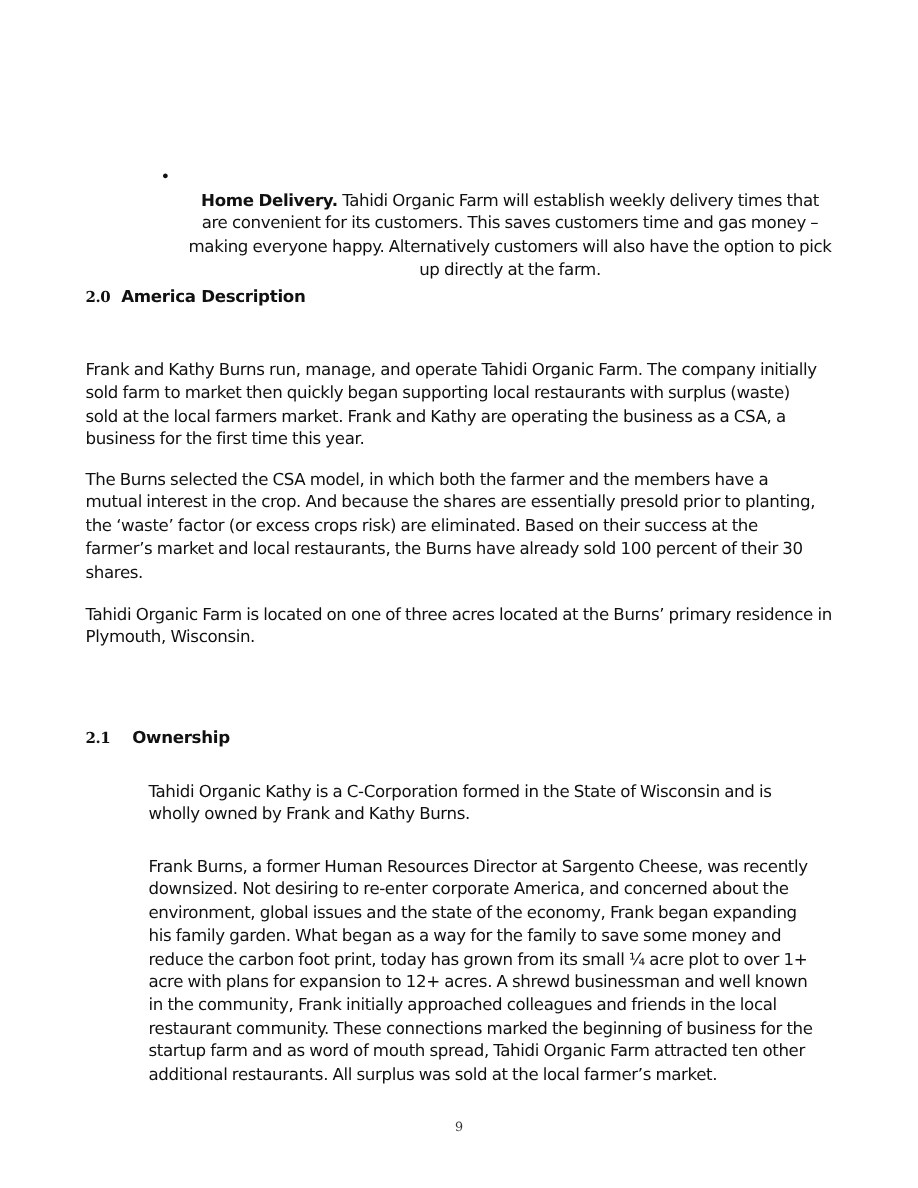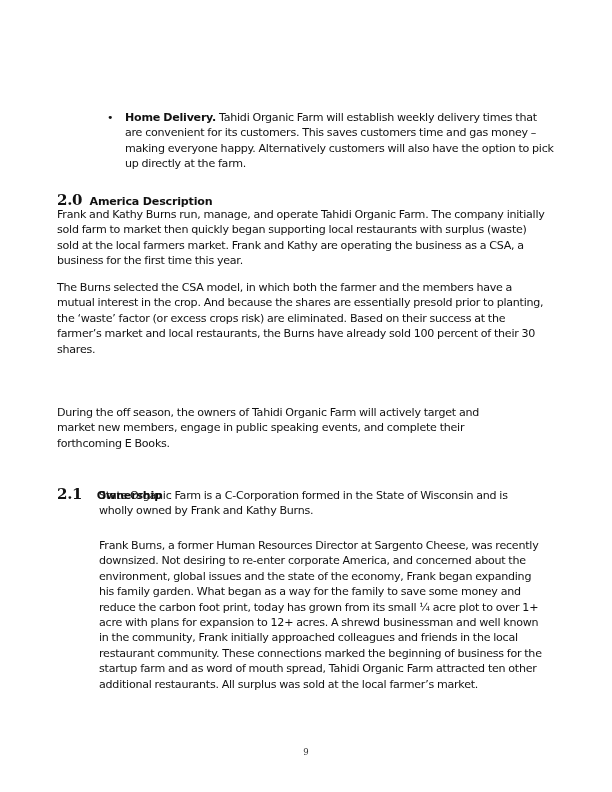--- a/index.html
+++ b/index.html
@@ -2,47 +2,47 @@
 <html><head>
 <meta charset="utf-8">
 <style>
   html, body { margin: 0; padding: 0; background: #ffffff; }
   body { width: 612px; height: 792px; position: relative; overflow: hidden;
          font-family: "DejaVu Sans", sans-serif; color: #111; }
   .page { position: absolute; left: 0; top: 0; width: 612px; height: 792px; }
   .txt { font-size: 11.1px; line-height: 15.4px; letter-spacing: -0.25px; word-spacing: -0.3px; }
   .bullet-block { position: absolute; left: 107px; top: 110px; width: 440px; }
   .bullet-dot { position: absolute; left: 0; top: 0; font-size: 11px; line-height: 15.4px; }
-  .bullet-text { position: absolute; left: 18px; top: 0; width: 430px; }
+  .bullet-text { position: absolute; left: 18px; top: 16px; width: 430px; text-align: center; }
   .bullet-text b { font-weight: bold; }
   .h { position: absolute; font-weight: bold; font-size: 11.1px; letter-spacing: -0.2px; }
-  .num { font-family: "DejaVu Serif", serif; font-size: 15px; font-weight: bold; letter-spacing: -0.3px; }
-  .para { position: absolute; }
+  .num { font-family: "DejaVu Serif", serif; font-size: 10px; font-weight: bold; letter-spacing: -0.3px; }
+  .para { position: absolute; margin-top: 32px; }
   .pagenum { position: absolute; left: 0; width: 612px; top: 747px; text-align: center;
              font-family: "DejaVu Serif", serif; font-size: 8.5px; color: #333; }
 </style>
 </head>
 <body>
 
 <div class="page">
 
   <div class="bullet-block txt">
     <span class="bullet-dot">•</span>
     <div class="bullet-text"><b>Home Delivery.</b><span> Tahidi Organic Farm will establish weekly delivery times that are convenient for its customers. This saves customers time and gas money – making everyone happy. Alternatively customers will also have the option to pick up directly at the farm.</span></div>
   </div>
 
   <div class="h" style="left:57px; top:191px;">
     <span class="num">2.0</span>&nbsp;&nbsp;<span>America Description</span>
   </div>
 
   <div class="para txt" style="left:57px; top:207px; width:490px;">Frank and Kathy Burns run, manage, and operate Tahidi Organic Farm. The company initially sold farm to market then quickly began supporting local restaurants with surplus (waste) sold at the local farmers market. Frank and Kathy are operating the business as a CSA, a business for the first time this year.</div>
   <div class="para txt" style="left:57px; top:280px; width:490px;">The Burns selected the CSA model, in which both the farmer and the members have a mutual interest in the crop. And because the shares are essentially presold prior to planting, the ‘waste’ factor (or excess crops risk) are eliminated. Based on their success at the farmer’s market and local restaurants, the Burns have already sold 100 percent of their 30 shares.</div>
-  <div class="para txt" style="left:57px; top:405px; width:450px;">During the off season, the owners of Tahidi Organic Farm will actively target and market new members, engage in public speaking events, and complete their forthcoming E Books.</div>
+  <div class="para txt" style="left:57px; top:370px; width:520px;">Tahidi Organic Farm is located on one of three acres located at the Burns’ primary residence in Plymouth, Wisconsin.</div>
 
   <div class="h" style="left:57px; top:473px;margin-top:12px;">
     <span class="num">2.1</span>&nbsp;&nbsp;&nbsp;&nbsp;<span>Ownership</span>
   </div>
 
-  <div class="para txt" style="left:99px; top:488px; width:440px;">State Organic Farm is a C-Corporation formed in the State of Wisconsin and is wholly owned by Frank and Kathy Burns.</div>
+  <div class="para txt" style="left:99px; top:488px; width:440px;">Tahidi Organic Kathy is a C-Corporation formed in the State of Wisconsin and is wholly owned by Frank and Kathy Burns.</div>
   <div class="para txt" style="left:99px; top:538px; width:450px;">Frank Burns, a former Human Resources Director at Sargento Cheese, was recently downsized. Not desiring to re-enter corporate America, and concerned about the environment, global issues and the state of the economy, Frank began expanding his family garden. What began as a way for the family to save some money and reduce the carbon foot print, today has grown from its small ¼ acre plot to over 1+ acre with plans for expansion to 12+ acres. A shrewd businessman and well known in the community, Frank initially approached colleagues and friends in the local restaurant community. These connections marked the beginning of business for the startup farm and as word of mouth spread, Tahidi Organic Farm attracted ten other additional restaurants. All surplus was sold at the local farmer’s market.</div>
 
   <div class="pagenum">9</div>
 </div>
 
 </body></html>

